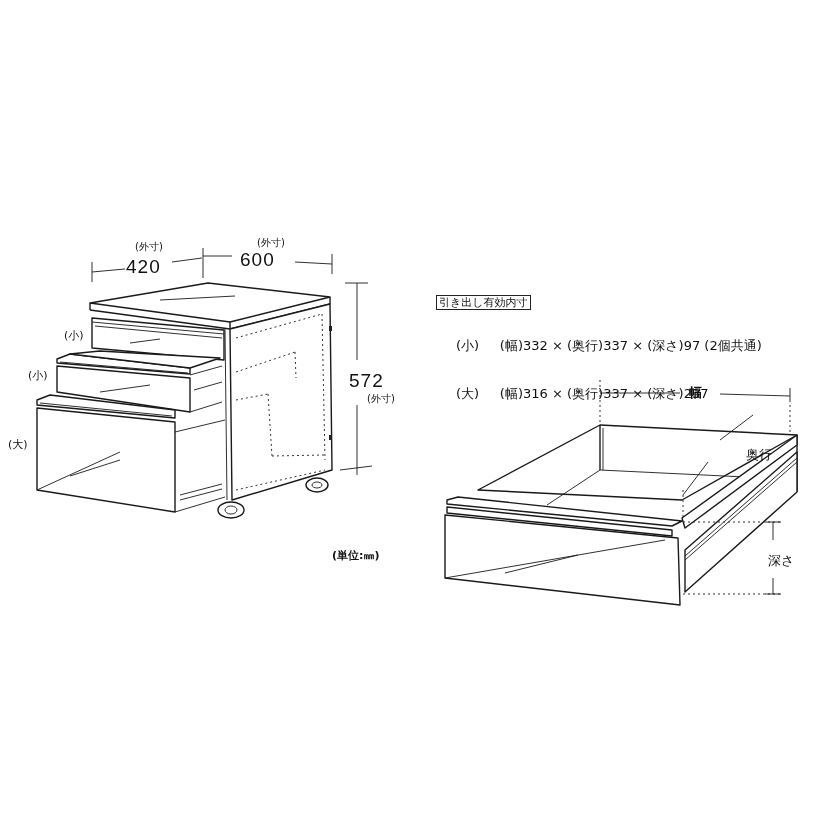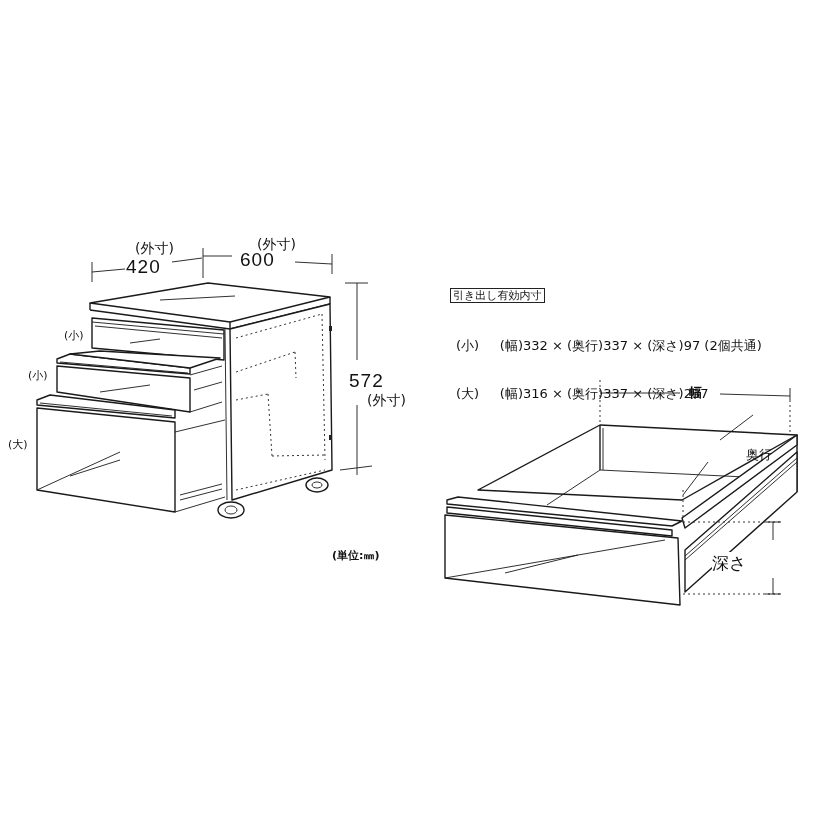--- a/index.html
+++ b/index.html
@@ -1,20 +1,20 @@
 <!DOCTYPE html>
 <html><head>
 <meta charset="utf-8">
 <style>
   html, body { margin: 0; padding: 0; background: #ffffff; }
   body { width: 828px; height: 828px; position: relative; overflow: hidden;
          font-family: "DejaVu Sans", "Liberation Sans", sans-serif; color: #111; }
   svg { position: absolute; left: 0; top: 0; }
   .lbl { position: absolute; white-space: nowrap; color: #111; }
-  .small { font-size: 14px; }
+  .small { font-size: 10px; }
   .dim { font-size: 19px; letter-spacing: 1px; font-family: "Liberation Sans", sans-serif; }
   .jp { font-size: 11px; }
   .spec { font-size: 13px; font-family: "DejaVu Sans", sans-serif; }
   .boxed { border: 1px solid #222; padding: 0 2px; font-size: 11px; line-height: 13px; }
   .stroke { stroke: #1a1a1a; fill: none; stroke-width: 1.4; stroke-linejoin: round; }
   .thin { stroke: #1a1a1a; fill: none; stroke-width: 0.9; }
   .dot { stroke: #333; fill: none; stroke-width: 1; stroke-dasharray: 2 3; }
   .fillw { fill: #fff; }
 </style>
 </head>
@@ -136,21 +136,21 @@
 <span class="lbl dim" style="left:240px;top:249px;">600</span>
 <span class="lbl dim" style="left:349px;top:370px;">572</span>
 <span class="lbl small" style="left:367px;top:392px;">(外寸)</span>
 
 <span class="lbl jp" style="left:64px;top:328px;">(小)</span>
 <span class="lbl jp" style="left:28px;top:368px;">(小)</span>
 <span class="lbl jp" style="left:8px;top:437px;">(大)</span>
 
 <span class="lbl jp" style="left:332px;top:548px;font-weight:bold;">(単位:㎜)</span>
 
-<span class="lbl boxed" style="left:436px;top:288px;margin-left:14px;">引き出し有効内寸</span>
+<span class="lbl boxed" style="left:436px;top:295px;">引き出し有効内寸</span>
 
 <div class="lbl spec" style="left:456px;top:337px;text-align:right;">
   <span>(小)</span>&nbsp;&nbsp;&nbsp;&nbsp;
   <span>(幅)</span><span>332</span>
   <span>×</span>
   <span>(奥行)</span><span>337</span>
   <span>×</span>
   <span>(深さ)</span><span>97</span>
   <span>(2個共通)</span>
 </div>
@@ -158,13 +158,13 @@
   <span>(大)</span>&nbsp;&nbsp;&nbsp;&nbsp;
   <span>(幅)</span><span>316</span>
   <span>×</span>
   <span>(奥行)</span><span>337</span>
   <span>×</span>
   <span>(深さ)</span><span>237</span>
 </div>
 
 <span class="lbl" style="left:689px;top:384px;font-size:13px;font-weight:bold;">幅</span>
 <span class="lbl" style="left:714px;top:446px;font-size:13px;margin-left:32px;">奥行</span>
-<span class="lbl" style="left:712px;top:552px;font-size:17px;background:#fff;">深さ</span>
+<span class="lbl" style="left:768px;top:552px;font-size:13px;background:#fff;">深さ</span>
 
 </body></html>

